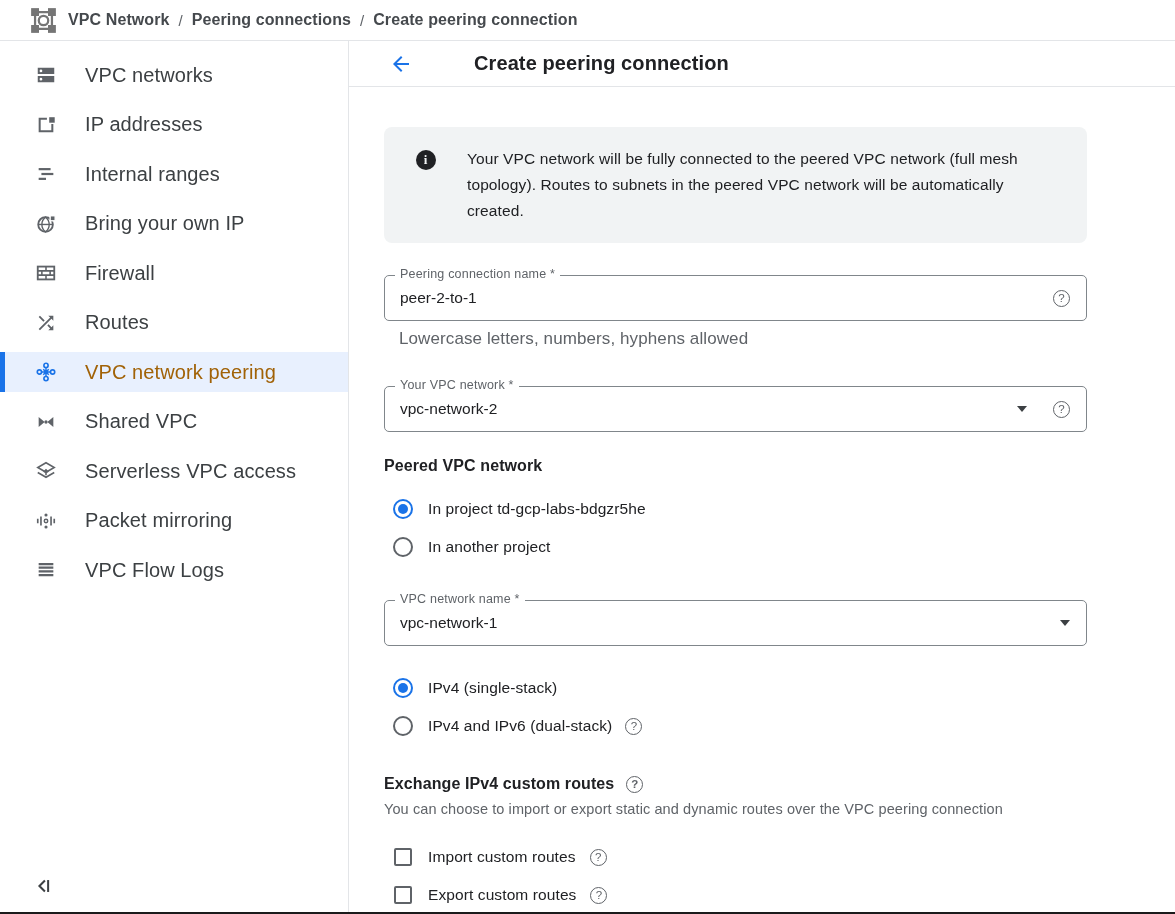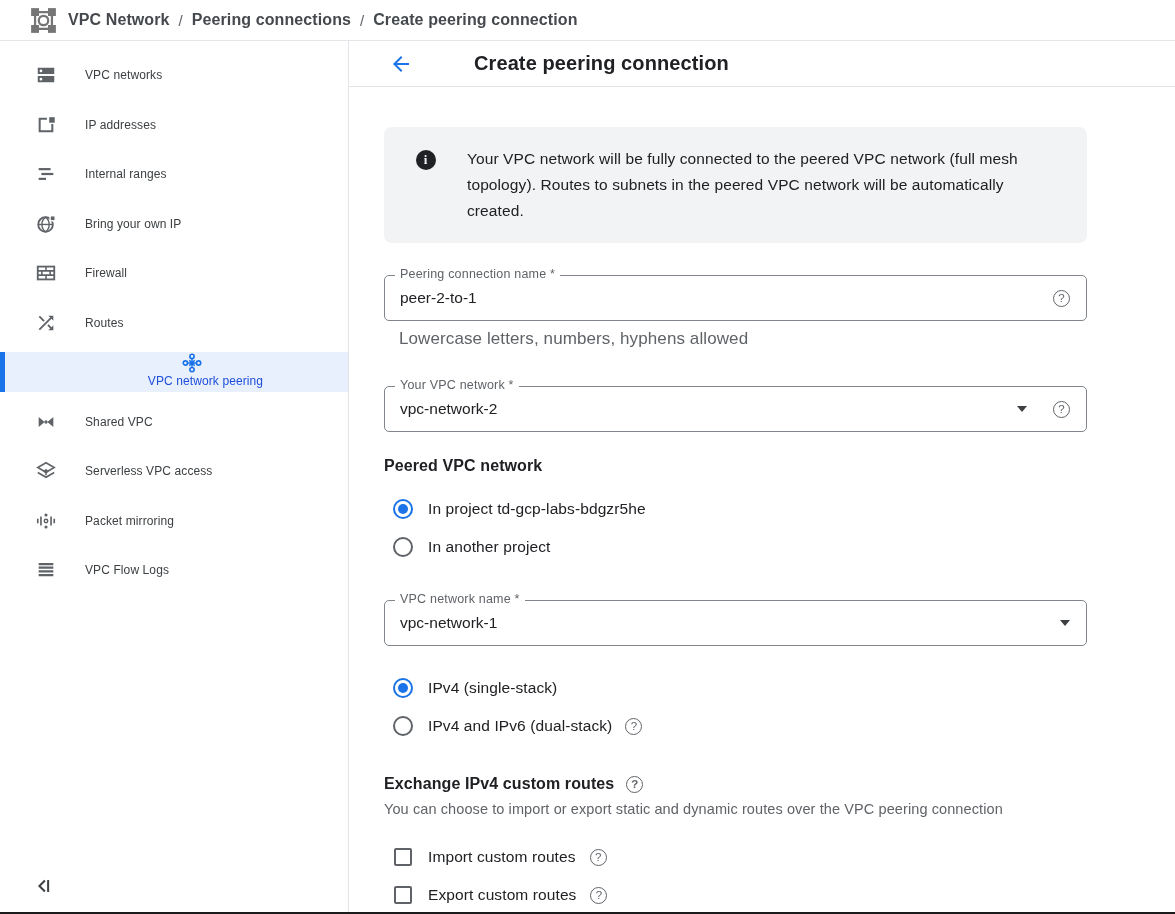--- a/index.html
+++ b/index.html
@@ -44,27 +44,26 @@
     padding-left: 35px;
     color: #3c4043;
     cursor: pointer;
   }
   .nav-item .nav-icon {
     width: 22px; height: 22px;
     color: #5f6368;
     flex: 0 0 auto;
     display: flex; align-items: center; justify-content: center;
   }
-  .nav-item .nav-label { margin-left: 28px; font-size: 12px; letter-spacing: .1px; white-space: nowrap; }
+  .nav-item .nav-label { margin-left: 28px; font-size: 20px; letter-spacing: .1px; white-space: nowrap; }
   .nav-item.selected {
     background: #e8f0fe;
     border-left: 5px solid #1a73e8;
     padding-left: 30px;
-    color: #1d4ed8;
-    flex-direction: column;
+    color: #a16207;
   }
   .nav-item.selected .nav-icon { color: #1a73e8; }
   .collapse-btn {
     position: absolute;
     left: 33px;
     bottom: 16px;
     width: 24px; height: 24px;
     color: #3c4043;
     cursor: pointer;
     display: flex; align-items: center;

